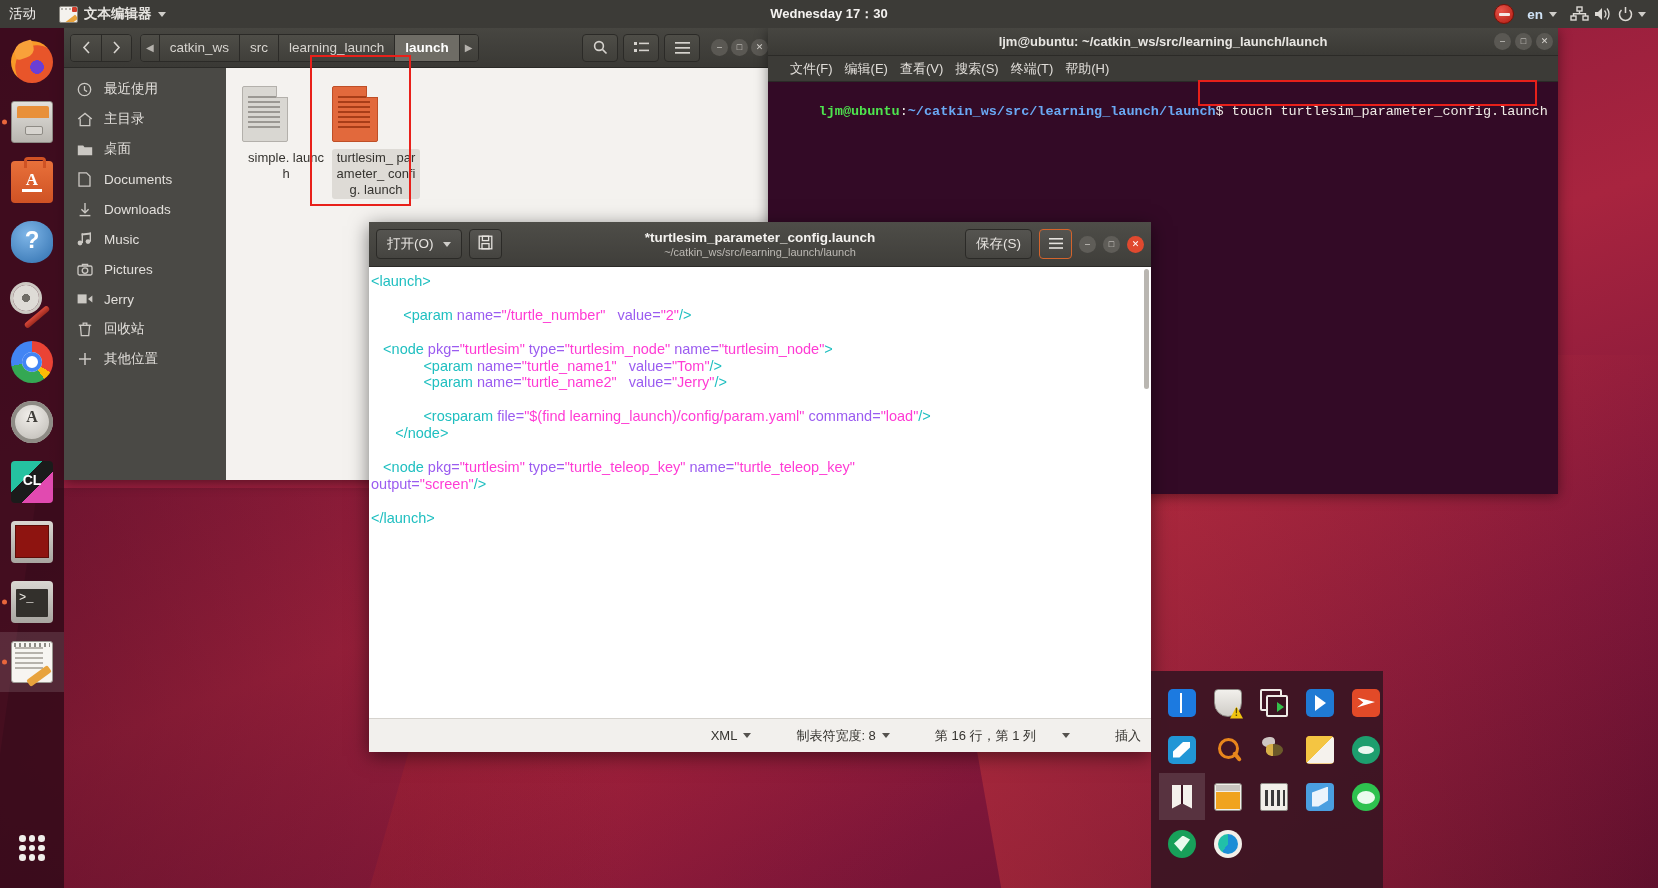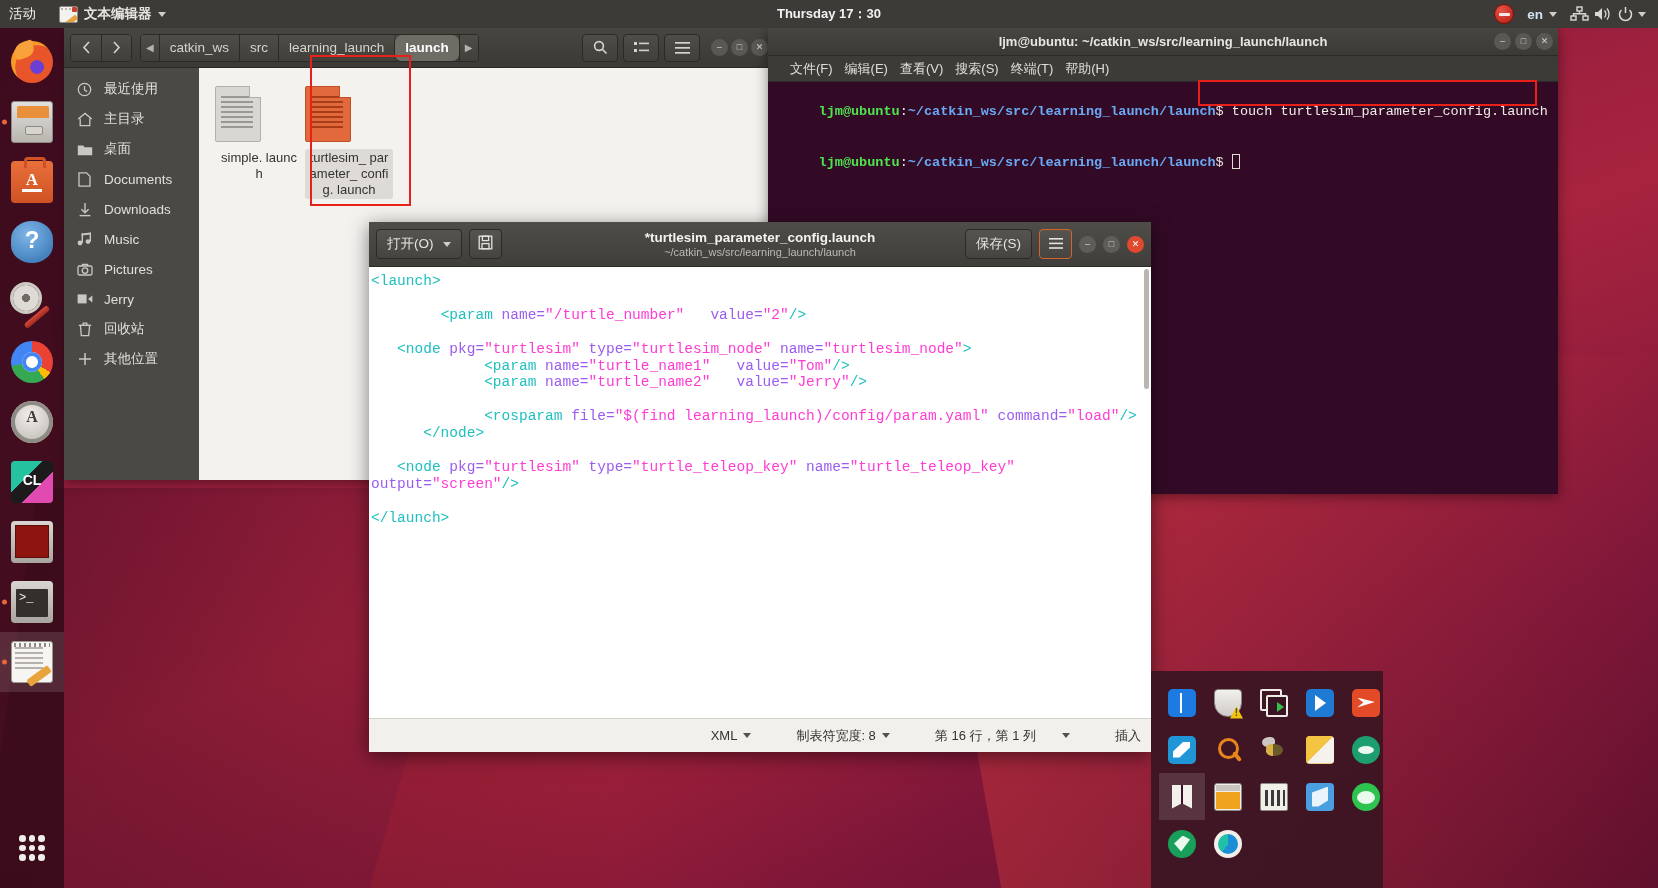--- a/index.html
+++ b/index.html
@@ -154,29 +154,29 @@
   }
   .nav-grp { display:flex; border:1px solid #2b2a27; border-radius:4px; overflow:hidden; }
   .nav-btn { width:30px;height:26px;background:linear-gradient(#4e4d47,#403f3a);
     display:flex;align-items:center;justify-content:center;color:#d6d3ce;font-size:13px;}
   .nav-btn + .nav-btn { border-left:1px solid #2b2a27; }
   .crumbs { display:flex; border:1px solid #2b2a27; border-radius:4px; overflow:hidden; margin-left:2px; }
   .crumb { height:26px; padding:0 10px; display:flex;align-items:center;
     background:linear-gradient(#4e4d47,#403f3a); color:#d8d5d0; font-size:13.5px; }
   .crumb + .crumb { border-left:1px solid #2b2a27; }
   .crumb.arrow { padding:0 5px; color:#b5b2ad; font-size:10px; }
-  .crumb.cur { background:#6e6c65; color:#fff; font-weight:bold;border-radius:7px; }
+  .crumb.cur { background:#6e6c65; color:#fff; font-weight:bold; }
   .hb-right { margin-left:auto; display:flex; align-items:center; gap:5px; }
   .hb-btn { width:36px;height:28px;border:1px solid #2b2a27;border-radius:4px;
     background:linear-gradient(#4e4d47,#403f3a);display:flex;align-items:center;justify-content:center;color:#d6d3ce;}
   .wbtns { display:flex; gap:3px; margin-left:6px; }
   .wb { width:17px;height:17px;border-radius:50%;background:#5a5853;
     display:flex;align-items:center;justify-content:center;color:#d7d4cf;font-size:9px;line-height:1;}
   #nautilus .body { flex:1; display:flex; min-height:0; }
-  #nautilus .side { width:135px; background:#4a4945; padding-top:6px; }
+  #nautilus .side { width:162px; background:#4a4945; padding-top:6px; }
   .side-item { height:30px; display:flex; align-items:center; gap:11px; padding-left:12px; color:#e2dfdb; font-size:13.5px;}
   .side-item .si { width:17px; display:flex;align-items:center;justify-content:center; color:#cbc8c3; }
   #nautilus .content { flex:1; background:#f4f2ef; position:relative; padding:12px 0 0 16px; }
   .file-row { display:flex; gap:2px; }
   .file-cell { width:88px; padding-top:6px; display:flex; flex-direction:column; align-items:flex-start; }
   .file-cell.sel .fname { background:#dedbd6; border-radius:3px; }
   .doc-ico { width:46px; height:56px; position:relative; }
   .doc-ico .page {
     position:absolute; left:0;top:0; width:46px;height:56px;
     background:#d9d7d2; border:1px solid #b3b0ab; border-radius:2px;
@@ -249,21 +249,21 @@
   .g-btn.accent { border-color:#d4642c; }
   .g-title-wrap { position:absolute; left:0; right:0; text-align:center; pointer-events:none; }
   .g-title { color:#f4f2ef; font-size:13.5px; font-weight:bold; }
   .g-sub { color:#bdbab5; font-size:11px; margin-top:1px; }
   #gedit .hb-r { margin-left:auto; display:flex; align-items:center; gap:7px; z-index:2; }
   .g-wb { width:17px;height:17px;border-radius:50%;background:#5f5d58;color:#ddd9d4;font-size:9px;
     display:flex;align-items:center;justify-content:center;}
   .g-wb.close { background:#e0492f; color:#fff; }
   #gedit .editor {
     flex:1; background:#ffffff; position:relative; overflow:hidden;
-    font-family:Liberation Mono, monospace; font-size:14.5px; line-height:16.9px;
+    font-family:Liberation Sans, sans-serif; font-size:14.5px; line-height:16.9px;
     padding:6px 4px 0 2px; color:#222;
   }
   .cline { white-space:pre; }
   .tg { color:#1fbfc0; }      
   .at { color:#9b5cf0; }      
   .vl { color:#ff3bd4; }      
   #gedit .statusbar {
     height:34px; background:#f2f0ed; border-top:1px solid #d6d3ce;
     display:flex; align-items:center; justify-content:flex-end; gap:22px;
     padding-right:10px; color:#35332f; font-size:13px;
@@ -358,21 +358,21 @@
   <div class="tb-item activities">
     <span>活动</span>
   </div>
   <div class="tb-item">
     <span class="mini-editor">
         <span class="dot"></span>
       </span>
     <span class="appname">文本编辑器</span>
     <span class="caret"></span>
   </div>
-  <div class="clock">Thursday 17：30</div>
+  <div class="clock">Wednesday 17：30</div>
   <div class="right">
     <span class="dnd-circle">
         <i></i>
       </span>
     <span class="tb-item">
       <span class="kb">en</span>
       <span class="caret"></span>
     </span>
     <span class="net-icon">
       <svg width="19" height="16" viewBox="0 0 19 16">
@@ -669,23 +669,20 @@
     <span>编辑(E)</span>
     <span>查看(V)</span>
     <span>搜索(S)</span>
     <span>终端(T)</span>
     <span>帮助(H)</span>
   </div>
   <div class="screen">
     <div class="tline">
       <span class="tuser">ljm@ubuntu</span><span class="tcolon">:</span><span class="tpath">~/catkin_ws/src/learning_launch/launch</span><span class="tcolon">$</span><span class="tcmd"> </span><span class="tcmd">touch turtlesim_parameter_config.launch</span>
     </div>
-    <div class="tline">
-      <span class="tuser">ljm@ubuntu</span><span class="tcolon">:</span><span class="tpath">~/catkin_ws/src/learning_launch/launch</span><span class="tcolon">$</span><span class="tcmd"> </span><span class="tcaret hollow"></span>
-    </div>
     <div class="cmd-annot" style="left:430px;top:-2px;width:339px;height:26px;"></div>
   </div>
 </div>
 
 <div id="gedit">
   <div class="hb">
     <div class="g-btn">
       <span>打开(O)</span>
       <span class="caret"></span>
     </div>

